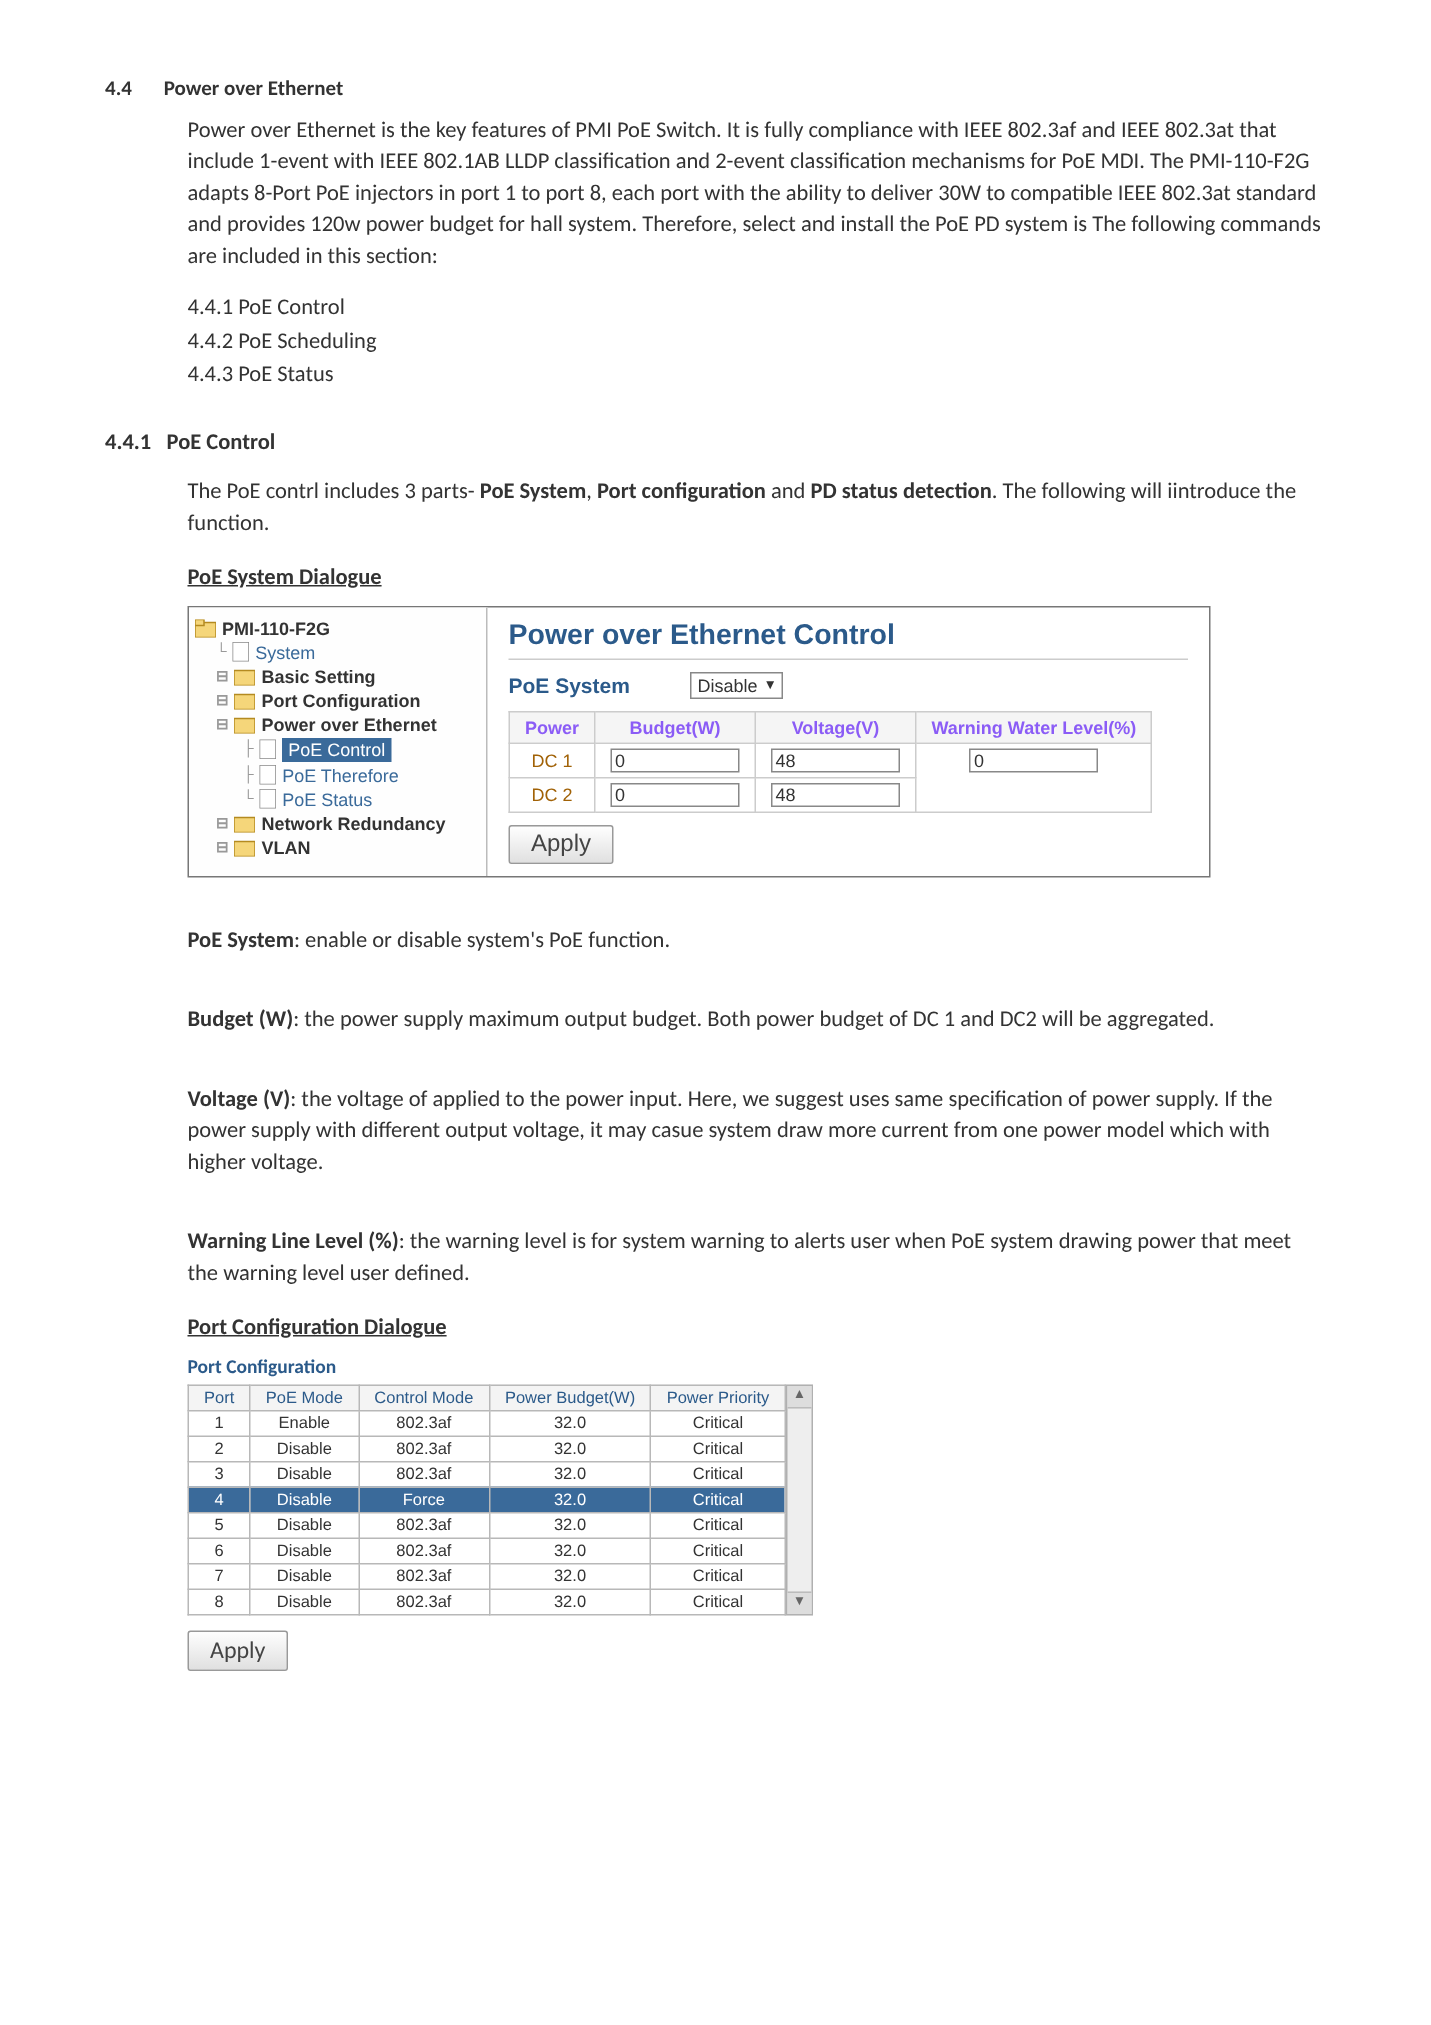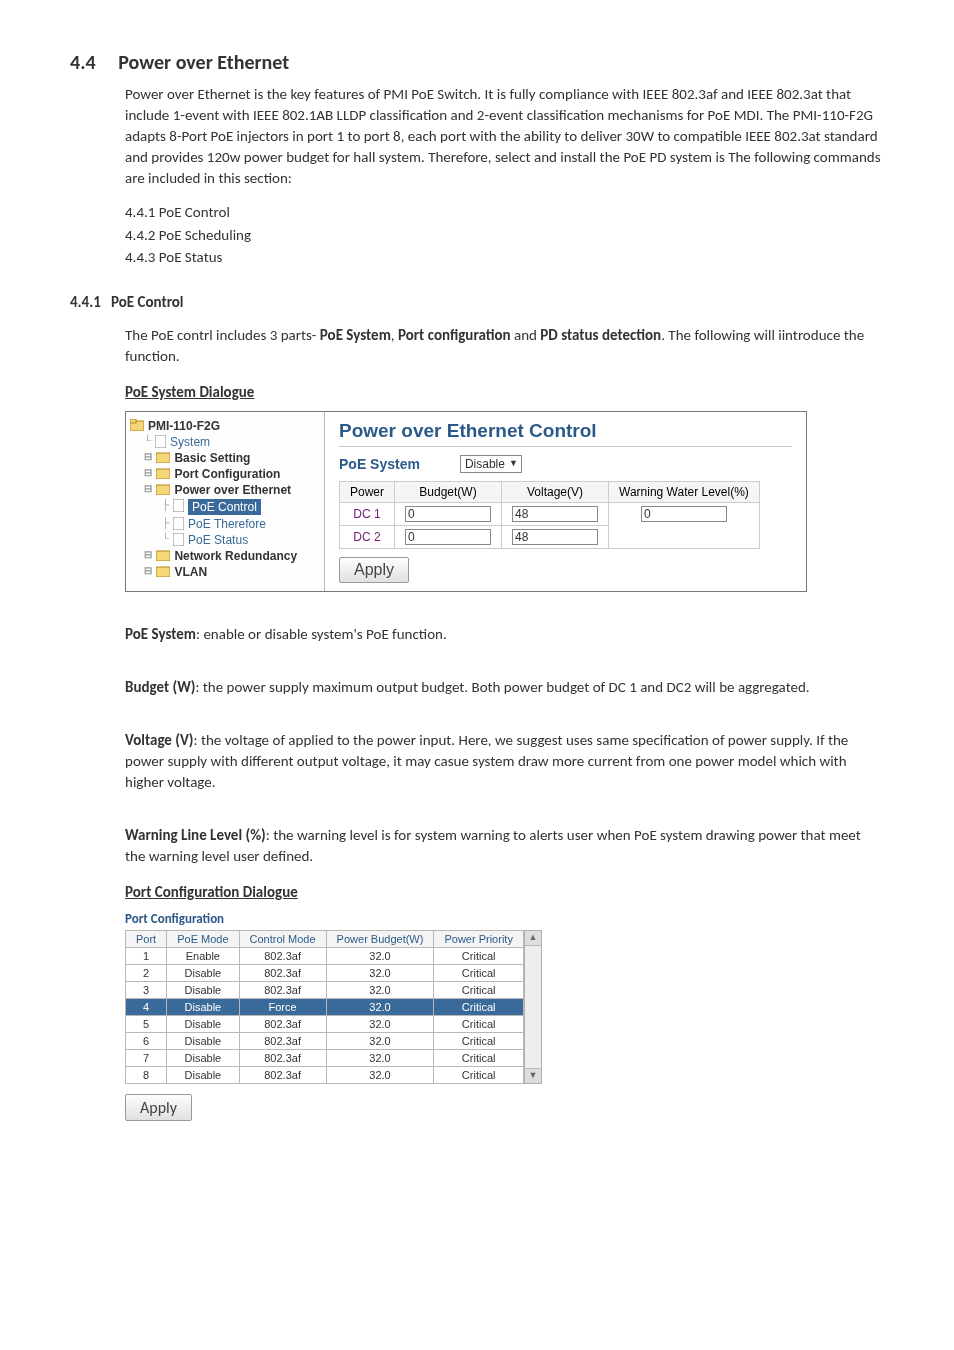--- a/index.html
+++ b/index.html
@@ -5,21 +5,21 @@
   body {
     margin: 0;
     padding: 50px 70px;
     font-family: Calibri, Arial, sans-serif;
     font-size: 15px;
     color: #333;
     background: #fff;
     width: 814px;
   }
   h2 {
-    font-size: 20px;
+    font-size: 14px;
     margin: 0 0 10px 0;
     font-weight: bold;
   }
   .section-num { margin-right: 18px; }
   .body-text {
     margin-left: 55px;
     line-height: 1.4;
     margin-bottom: 12px;
   }
   .sublist {
@@ -49,21 +49,21 @@
     margin-bottom: 14px;
   }
   .tree-pane {
     width: 190px;
     border-right: 1px solid #bbb;
     padding: 6px 4px 6px 4px;
     background: #fefefe;
   }
   .tree-item {
     display: flex;
-    align-items: flex-start;
+    align-items: center;
     gap: 4px;
     padding: 1px 0;
     white-space: nowrap;
   }
   .tree-item.bold { font-weight: bold; }
   .tree-item.blue { color: #3a6a9a; }
   .tree-item.selected .label {
     background: #3a6a9a;
     color: #fff;
     padding: 1px 4px;
@@ -102,22 +102,22 @@
   table.poe-table {
     border-collapse: collapse;
     font-size: 12px;
     margin-bottom: 8px;
   }
   table.poe-table th, table.poe-table td {
     border: 1px solid #ccc;
     padding: 3px 10px;
     text-align: center;
   }
-  table.poe-table th { color:#000000; background:#f5f5f5; font-weight:normal; }
-  table.poe-table td.lbl { color:#701a75; }
+  table.poe-table th { color:#8b5cf6; background:#f5f5f5; font-weight:bold; }
+  table.poe-table td.lbl { color:#a16207; }
   .input-box {
     border:1px solid #888; background:#fff; padding:0 2px; width:80px; text-align:left; display:inline-block;
   }
   .apply-btn {
     display:inline-block;
     border:1px solid #999;
     background:linear-gradient(#fefefe,#e0e0e0);
     padding:3px 14px;
     color:#444;
     font-size:16px;

